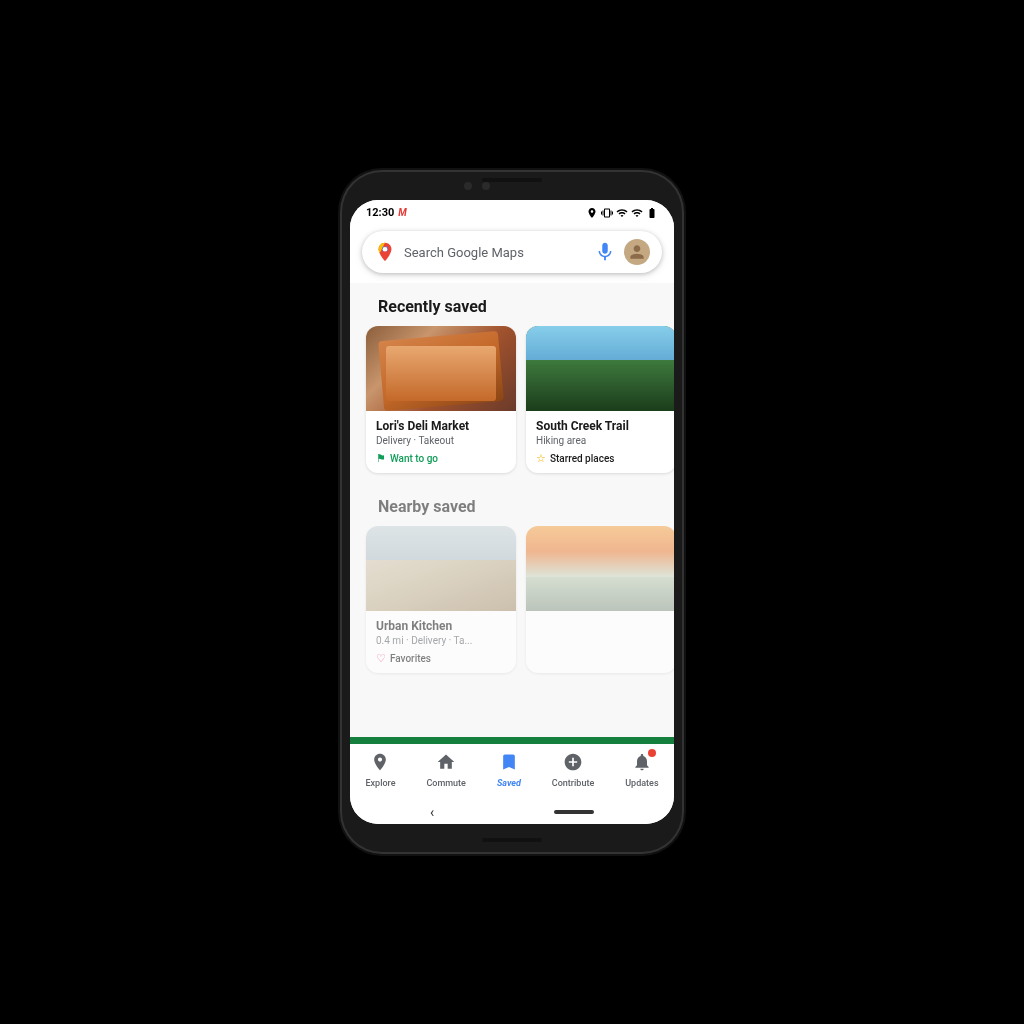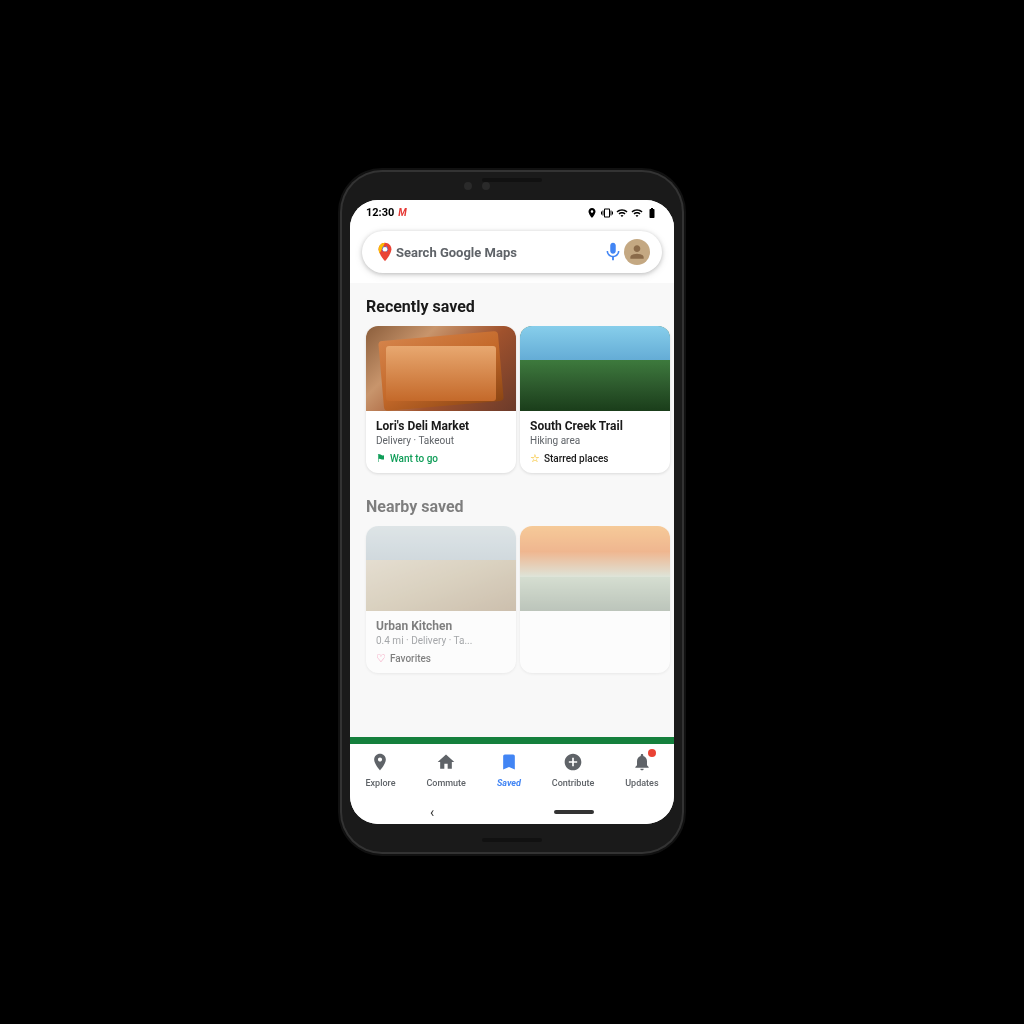--- a/index.html
+++ b/index.html
@@ -124,22 +124,22 @@
       padding: 8px 12px 10px;
       flex-shrink: 0;
     }
 
     .search-bar {
       background: #fff;
       border-radius: 24px;
       padding: 8px 12px;
       display: flex;
       align-items: center;
+      gap: 8px;
       box-shadow: 0 1px 4px rgba(0,0,0,0.2), 0 2px 8px rgba(0,0,0,0.1);
-      font-weight: bold;
     }
 
     .maps-logo {
       width: 22px;
       height: 22px;
       flex-shrink: 0;
     }
 
     .search-text {
       flex: 1;
@@ -176,26 +176,26 @@
       padding: 0;
     }
 
     .main-content::-webkit-scrollbar { display: none; }
 
     
     .section-title {
       font-size: 16px;
       font-weight: 700;
       color: #1a1a1a;
-      padding: 14px 16px 10px;
+      padding: 14px 28px 10px;
     }
 
     .cards-row {
       display: flex;
-      gap: 4px;
+      gap: 10px;
       padding: 0 16px 10px;
       overflow-x: auto;
     }
 
     .cards-row::-webkit-scrollbar { display: none; }
 
     .place-card {
       background: #fff;
       border-radius: 12px;
       overflow: hidden;

